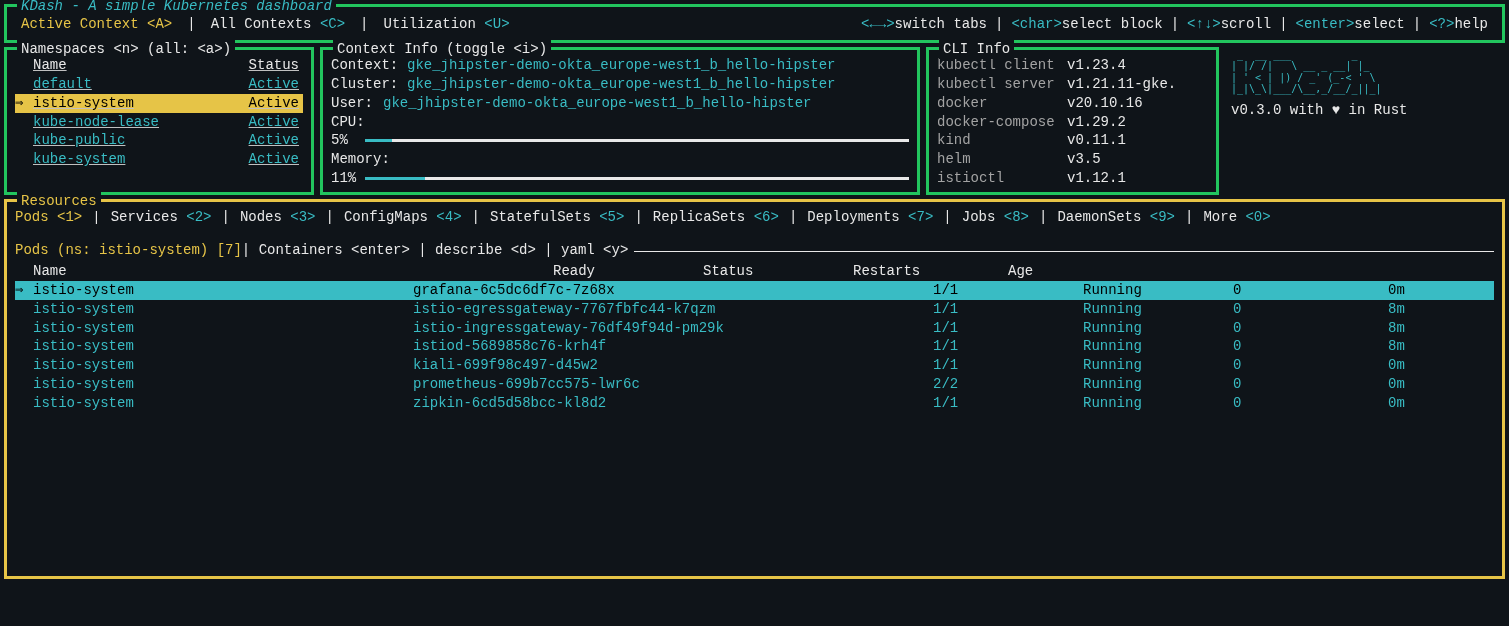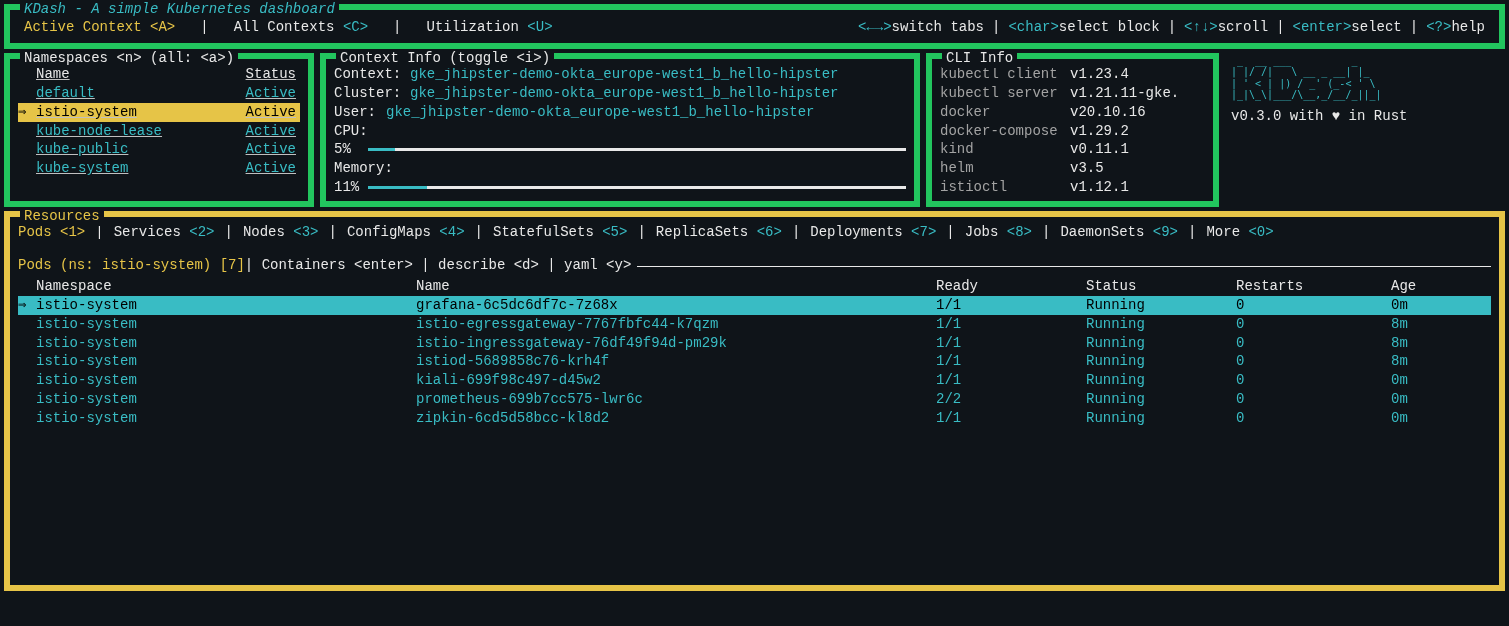--- a/index.html
+++ b/index.html
@@ -11,39 +11,39 @@
     line-height: 1.35;
     width: 1509px;
     height: 626px;
     padding: 4px;
   }
   .cyan { color: #39bcc4; }
   .yellow { color: #e6c447; }
   .white { color: #e8e8e8; }
   .italic { font-style: italic; }
   .panel {
-    border: 6px solid #22c55e;
+    border: 3px solid #22c55e;
     position: relative;
     padding: 6px 8px 4px 8px;
   }
   .panel-yellow { border-color: #e6c447; }
   .panel-title {
     position: absolute;
     top: -10px;
     left: 10px;
     background: #0f1419;
     padding: 0 4px;
   }
   .top-bar {
     display: flex;
     justify-content: space-between;
     align-items: center;
     padding: 2px 6px;
   }
-  .tab-group { display: flex; gap: 17px; align-items: center; }
+  .tab-group { display: flex; gap: 7px; align-items: center; }
   .tab-sep { color: #e8e8e8; margin: 0 8px; }
   .help-group { display: flex; gap: 0; align-items: center; }
   .mid-row { display: flex; gap: 6px; margin-top: 4px; }
   .ns-panel { width: 310px; text-decoration: underline; }
   .ctx-panel { flex: 1; }
   .cli-panel { width: 293px; }
   .logo-panel { width: 280px; border: none; padding: 2px 6px; }
   .ns-row { display: flex; justify-content: space-between; padding: 0 4px 0 18px; position: relative; }
   .ns-row.selected { background: #e6c447; color: #000; }
   .ns-row.selected .cyan { color: #000; }
@@ -237,21 +237,20 @@
     </div>
 
   <div class="pods-header-line">
     <span class="yellow">Pods (ns: istio-system) [7] </span>
     <span class="white">| Containers &lt;enter&gt; | describe &lt;d&gt; | yaml &lt;y&gt; </span>
     <div class="pods-header-rule"></div>
   </div>
 
   <div class="pod-table">
     <div class="pod-row th">
-      <span class="col-ns">Namespace</span>
       <span class="col-name">Name</span>
       <span class="col-ready">Ready</span>
       <span class="col-status">Status</span>
       <span class="col-restarts">Restarts</span>
       <span class="col-age">Age</span>
     </div>
     <div id="pods-list">
         <div class="pod-row selected">
           <span class="arrow">⇒</span>
           <span class="col-ns cyan">istio-system</span>

